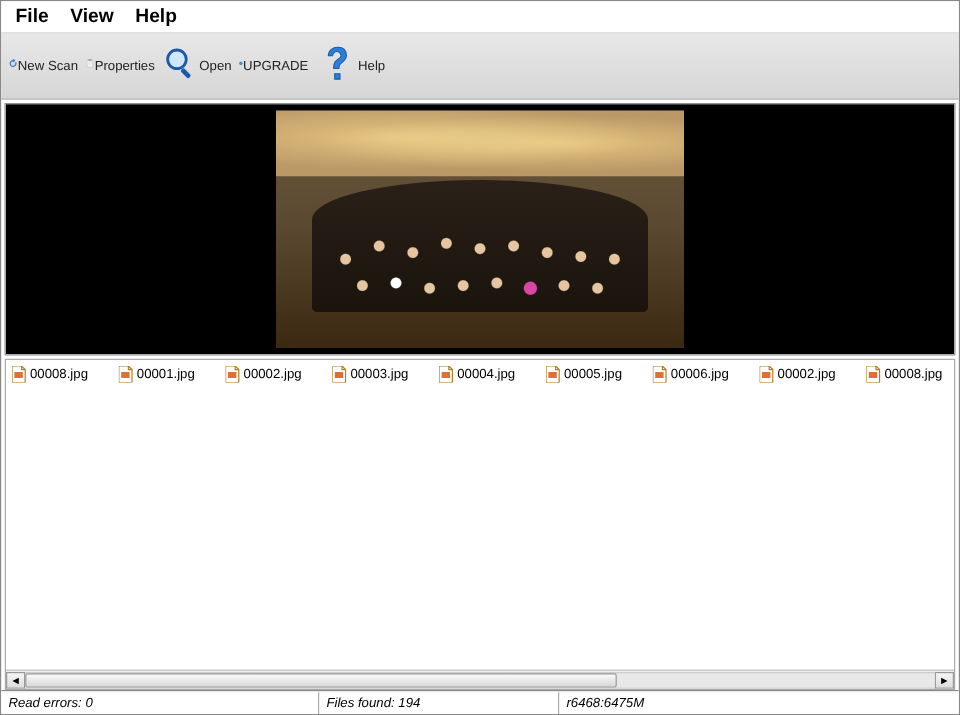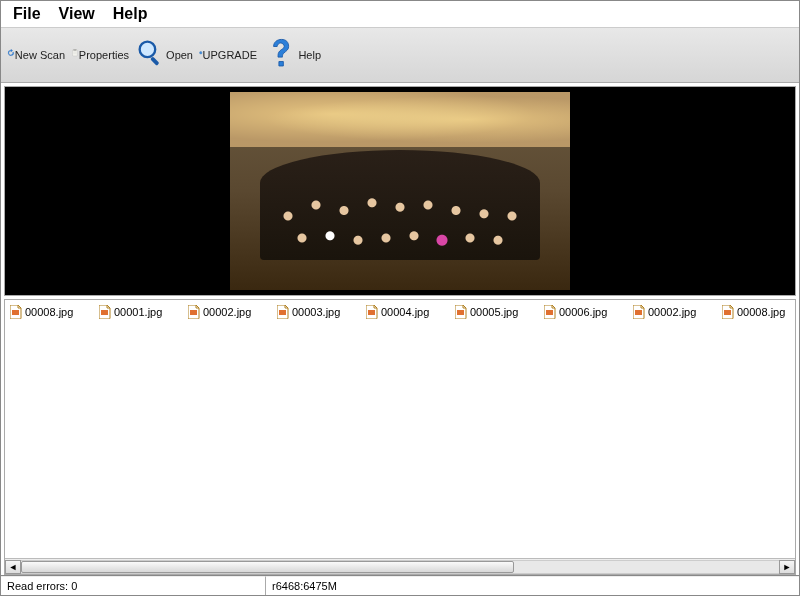--- a/index.html
+++ b/index.html
@@ -165,20 +165,21 @@
     border:1px solid #999;
     border-radius:2px;
   }
   
   .statusbar {
     display:flex;
     border-top:1px solid #888;
     background:#fff;
     font-size:11px;
     height:20px;
+    font-style:italic;
   }
   .status-cell {
     padding:3px 6px;
     border-right:1px solid #aaa;
     border-top:1px solid #eee;
     flex:0 0 auto;
   }
   .status-cell.c1 { width: 265px; }
   .status-cell.c2 { width: 200px; }
   .status-cell.c3 { flex:1; border-right:none; }
@@ -330,14 +331,15 @@
     <div class="arrow">◄</div>
     <div class="track">
       <div class="thumb"></div>
     </div>
     <div class="arrow">►</div>
   </div>
 </div>
 
 <div class="statusbar">
   <div class="status-cell c1">Read errors: 0</div>
+  <div class="status-cell c2">Files found: 194</div>
   <div class="status-cell c3">r6468:6475M</div>
 </div>
 
 </body></html>

